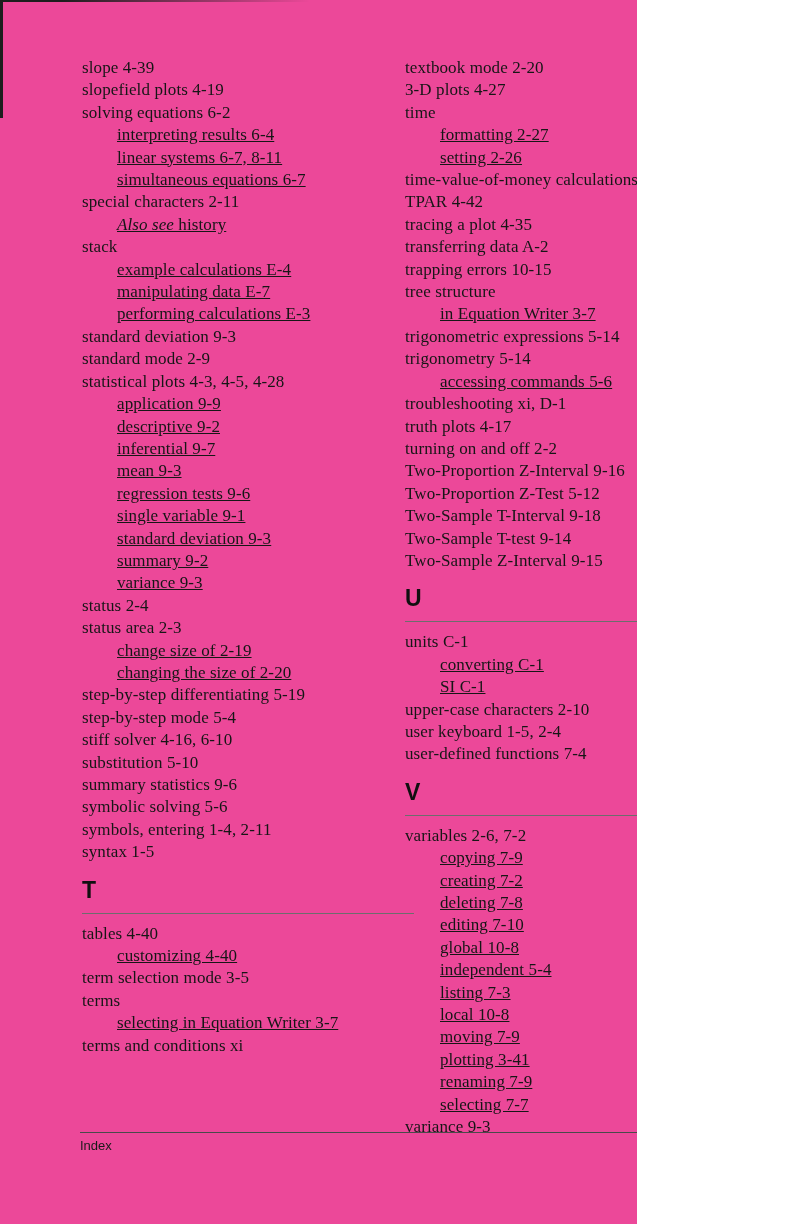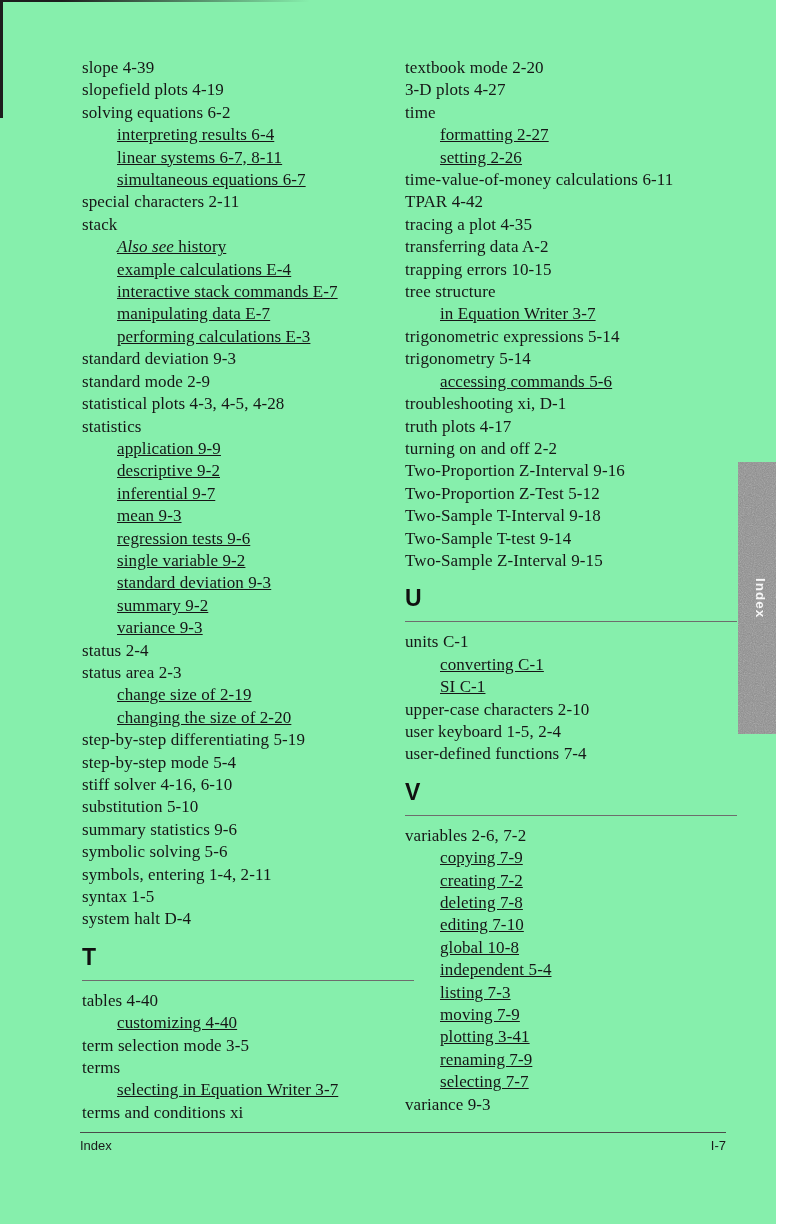--- a/index.html
+++ b/index.html
@@ -1,18 +1,18 @@
 <!DOCTYPE html>
 <html><head>
 <meta charset="utf-8">
 <style>
   html,body { margin:0; padding:0; }
   #page {
-    position:relative; width:776px; height:1224px;
-    background:#86efac; overflow:hidden;
+    position:relative; width:637px; height:1224px;
+    background:#ec4899; overflow:hidden;
     font-family:"Liberation Serif","DejaVu Serif",serif;
   }
   
   .edge-left  { position:absolute; left:0; top:0; width:3px; height:118px; background:#1d1d1d; }
   .edge-top   { position:absolute; left:0; top:0; width:310px; height:2px;
                 background:linear-gradient(to right,#1d1d1d 20%,rgba(0,0,0,0)); }
   
   .col { position:absolute; top:57px; }
   #col-left  { left:82px;  width:332px; }
   #col-right { left:405px; width:332px; }
@@ -62,52 +62,49 @@
   <div class="edge-left"></div>
 
   <div id="col-left" class="col">
       <div class="entry">slope 4-39</div>
       <div class="entry">slopefield plots 4-19</div>
       <div class="entry">solving equations 6-2</div>
       <div class="entry ind">interpreting results 6-4</div>
       <div class="entry ind">linear systems 6-7, 8-11</div>
       <div class="entry ind">simultaneous equations 6-7</div>
       <div class="entry">special characters 2-11</div>
+      <div class="entry ind"><em>Also see</em> history</div>
       <div class="entry">stack</div>
-      <div class="entry ind"><em>Also see</em> history</div>
       <div class="entry ind">example calculations E-4</div>
-      <div class="entry ind">interactive stack commands E-7</div>
       <div class="entry ind">manipulating data E-7</div>
       <div class="entry ind">performing calculations E-3</div>
       <div class="entry">standard deviation 9-3</div>
       <div class="entry">standard mode 2-9</div>
       <div class="entry">statistical plots 4-3, 4-5, 4-28</div>
-      <div class="entry">statistics</div>
       <div class="entry ind">application 9-9</div>
       <div class="entry ind">descriptive 9-2</div>
       <div class="entry ind">inferential 9-7</div>
       <div class="entry ind">mean 9-3</div>
       <div class="entry ind">regression tests 9-6</div>
-      <div class="entry ind">single variable 9-2</div>
+      <div class="entry ind">single variable 9-1</div>
       <div class="entry ind">standard deviation 9-3</div>
       <div class="entry ind">summary 9-2</div>
       <div class="entry ind">variance 9-3</div>
       <div class="entry">status 2-4</div>
       <div class="entry">status area 2-3</div>
       <div class="entry ind">change size of 2-19</div>
       <div class="entry ind">changing the size of 2-20</div>
       <div class="entry">step-by-step differentiating 5-19</div>
       <div class="entry">step-by-step mode 5-4</div>
       <div class="entry">stiff solver 4-16, 6-10</div>
       <div class="entry">substitution 5-10</div>
       <div class="entry">summary statistics 9-6</div>
       <div class="entry">symbolic solving 5-6</div>
       <div class="entry">symbols, entering 1-4, 2-11</div>
       <div class="entry">syntax 1-5</div>
-      <div class="entry">system halt D-4</div>
       <div class="section-heading">T</div>
       <div class="section-rule"></div>
       <div class="entry">tables 4-40</div>
       <div class="entry ind">customizing 4-40</div>
       <div class="entry">term selection mode 3-5</div>
       <div class="entry">terms</div>
       <div class="entry ind">selecting in Equation Writer 3-7</div>
       <div class="entry">terms and conditions xi</div>
     </div>
   <div id="col-right" class="col">
@@ -145,20 +142,21 @@
       <div class="section-heading">V</div>
       <div class="section-rule"></div>
       <div class="entry">variables 2-6, 7-2</div>
       <div class="entry ind">copying 7-9</div>
       <div class="entry ind">creating 7-2</div>
       <div class="entry ind">deleting 7-8</div>
       <div class="entry ind">editing 7-10</div>
       <div class="entry ind">global 10-8</div>
       <div class="entry ind">independent 5-4</div>
       <div class="entry ind">listing 7-3</div>
+      <div class="entry ind">local 10-8</div>
       <div class="entry ind">moving 7-9</div>
       <div class="entry ind">plotting 3-41</div>
       <div class="entry ind">renaming 7-9</div>
       <div class="entry ind">selecting 7-7</div>
       <div class="entry">variance 9-3</div>
     </div>
 
   <div id="index-tab">
     <svg width="45" height="272" aria-hidden="true">
       <filter id="tabNoise">

